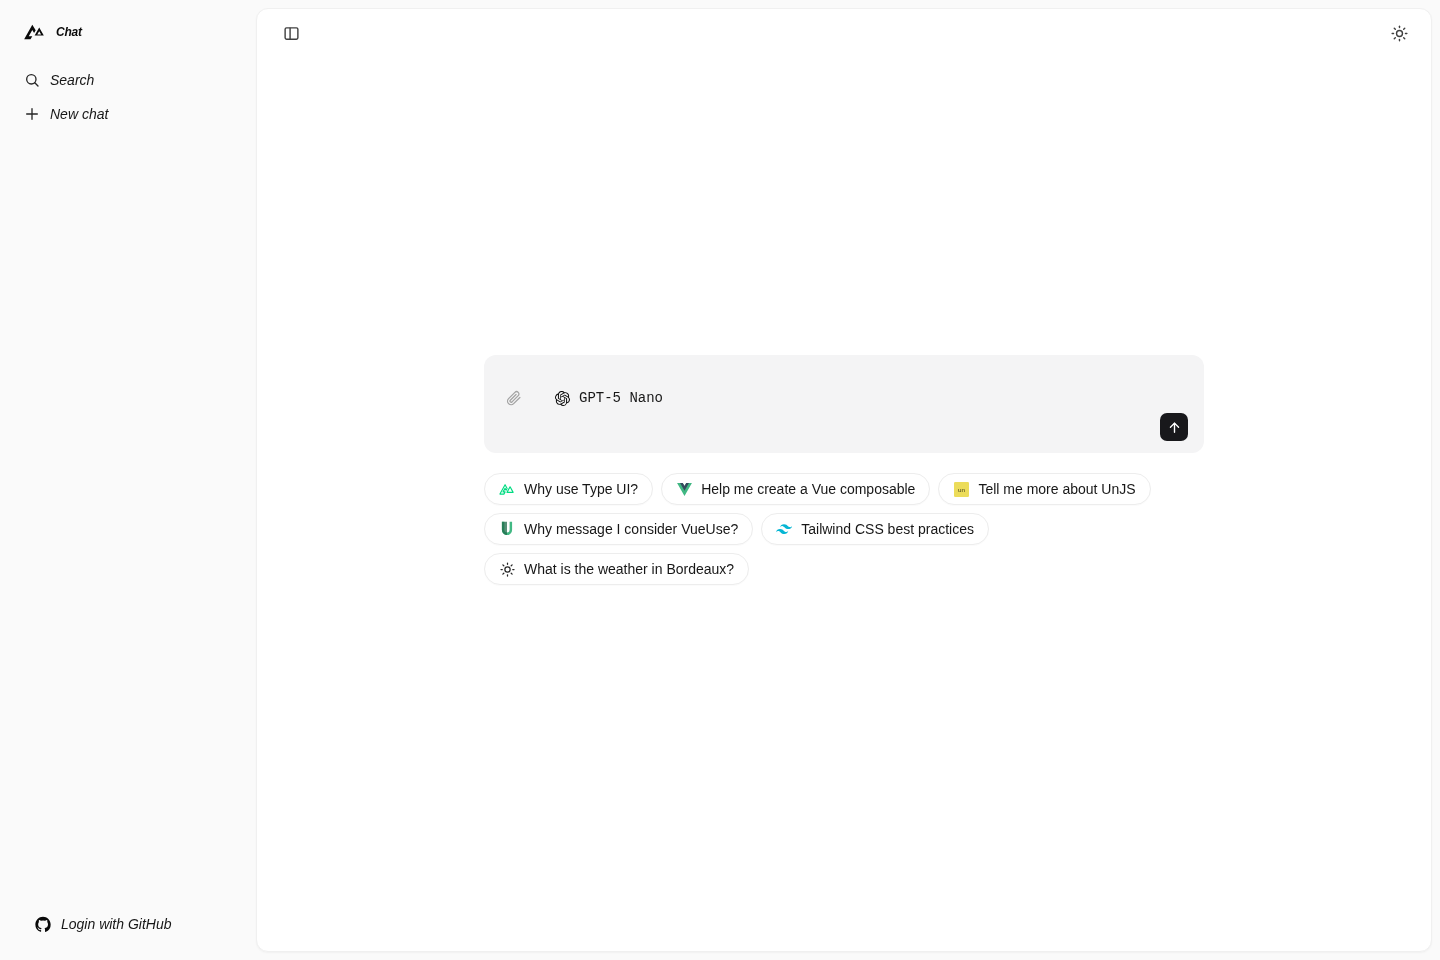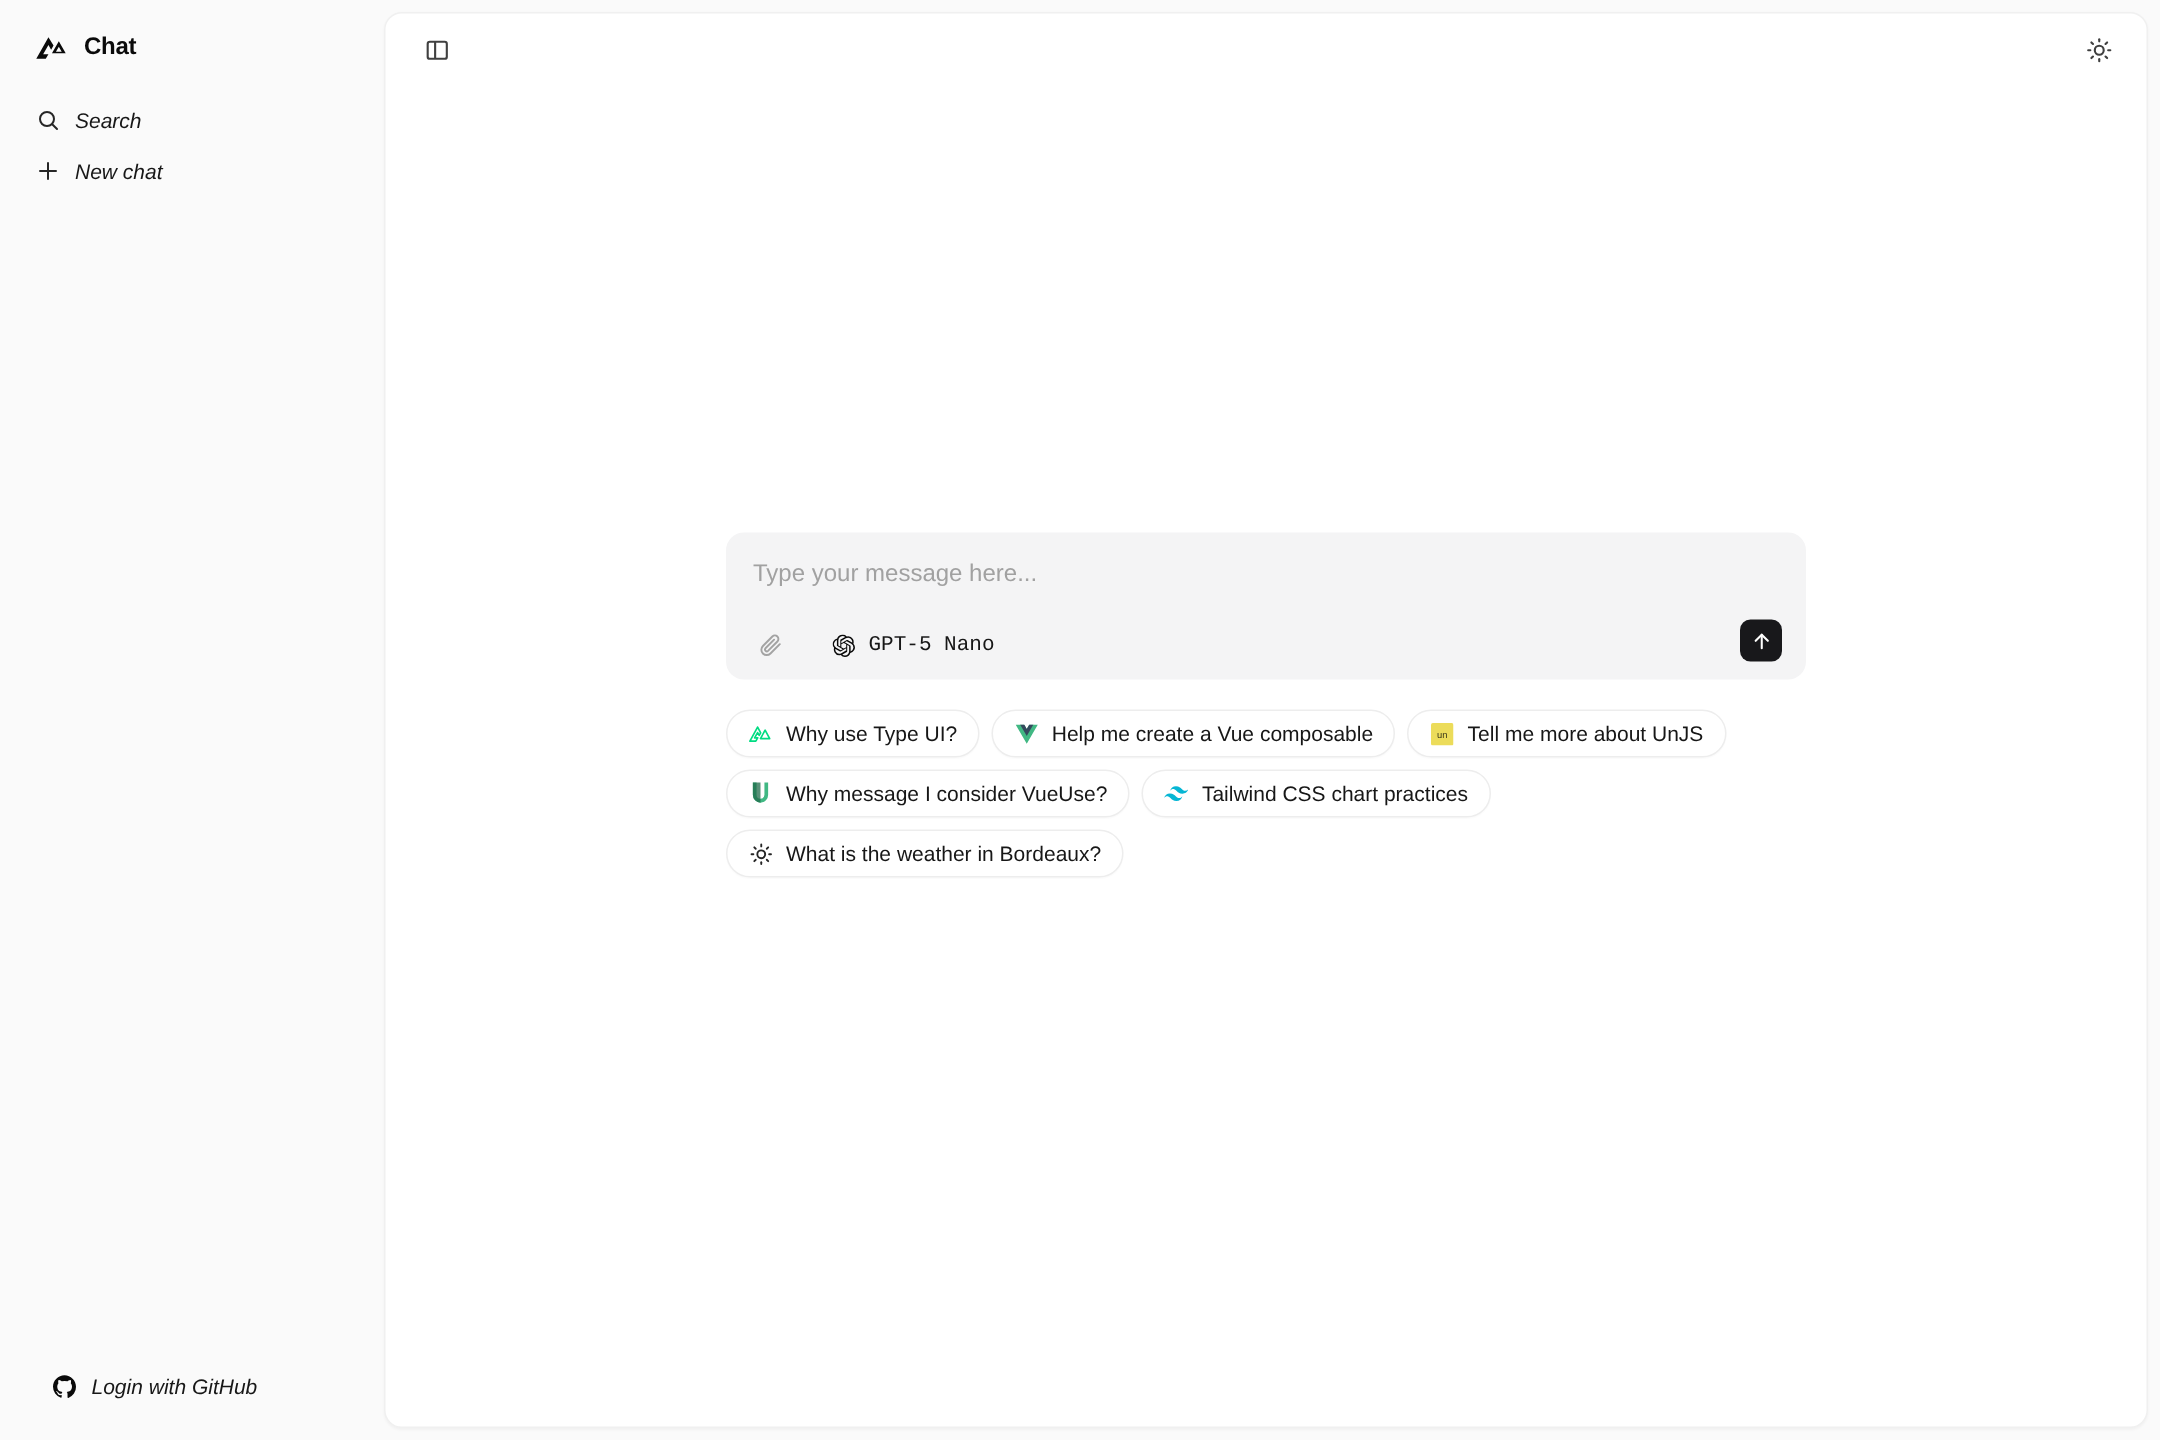--- a/index.html
+++ b/index.html
@@ -40,24 +40,25 @@
     padding: 0 24px;
   }
   .brand-logo {
     width: 22px;
     height: 22px;
     display: flex;
     align-items: center;
     justify-content: center;
   }
   .brand-title {
-    font-size: 16px;
+    font-size: 12px;
     font-weight: 700;
     letter-spacing: -0.2px;
     color: #0a0a0a;
+    font-style: italic;
   }
   .sidebar-nav {
     display: flex;
     flex-direction: column;
     gap: 2px;
     padding: 0 16px;
   }
   .nav-item {
     display: flex;
     align-items: center;
@@ -337,21 +338,20 @@
             </svg>
           </span>
         </button>
       </div>
 
       <div class="center-col">
         <div class="content">
 
 
           <div class="prompt-box">
-            <input class="prompt-input" type="text" placeholder="Type your message here..." style="">
 
             <div class="prompt-bar">
               <button class="attach-btn">
                 <span>
                   <svg width="17" height="17" viewBox="0 0 24 24" fill="none" stroke="currentColor" stroke-width="1.8" stroke-linecap="round" stroke-linejoin="round">
                     <path d="M21 10.5 12.2 19.3a5 5 0 0 1-7.1-7.1l8.9-8.9a3.3 3.3 0 0 1 4.7 4.7l-8.8 8.8a1.7 1.7 0 0 1-2.4-2.4l8.1-8.1"></path>
                   </svg>
                 </span>
               </button>
 
@@ -416,21 +416,21 @@
               </span>
               <span class="chip-label">Why message I consider VueUse?</span>
             </button>
 
             <button class="chip">
               <span class="chip-icon">
                 <svg width="19" height="12" viewBox="0 0 28 17" fill="#06B6D4">
                   <path d="M14 0C10.3 0 8 1.9 7 5.6c1.4-1.9 3.1-2.6 5-2.1 1.1.3 1.9 1.1 2.8 2 1.4 1.5 3.1 3.2 6.7 3.2 3.7 0 6-1.9 7-5.6-1.4 1.9-3.1 2.6-5 2.1-1.1-.3-1.9-1.1-2.8-2C19.3 1.7 17.6 0 14 0ZM7 8.5c-3.7 0-6 1.9-7 5.6 1.4-1.9 3.1-2.6 5-2.1 1.1.3 1.9 1.1 2.8 2 1.4 1.5 3.1 3.2 6.7 3.2 3.7 0 6-1.9 7-5.6-1.4 1.9-3.1 2.6-5 2.1-1.1-.3-1.9-1.1-2.8-2C12.3 10.2 10.6 8.5 7 8.5Z"></path>
                 </svg>
               </span>
-              <span class="chip-label">Tailwind CSS chart practices</span>
+              <span class="chip-label">Tailwind CSS best practices</span>
             </button>
 
             <button class="chip">
               <span class="chip-icon">
                 <svg width="15" height="15" viewBox="0 0 24 24" fill="none" stroke="#262626" stroke-width="2" stroke-linecap="round">
                   <circle cx="12" cy="12" r="4.2"></circle>
                   <line x1="12" y1="1.6" x2="12" y2="3.6"></line>
                   <line x1="12" y1="20.4" x2="12" y2="22.4"></line>
                   <line x1="1.6" y1="12" x2="3.6" y2="12"></line>
                   <line x1="20.4" y1="12" x2="22.4" y2="12"></line>

